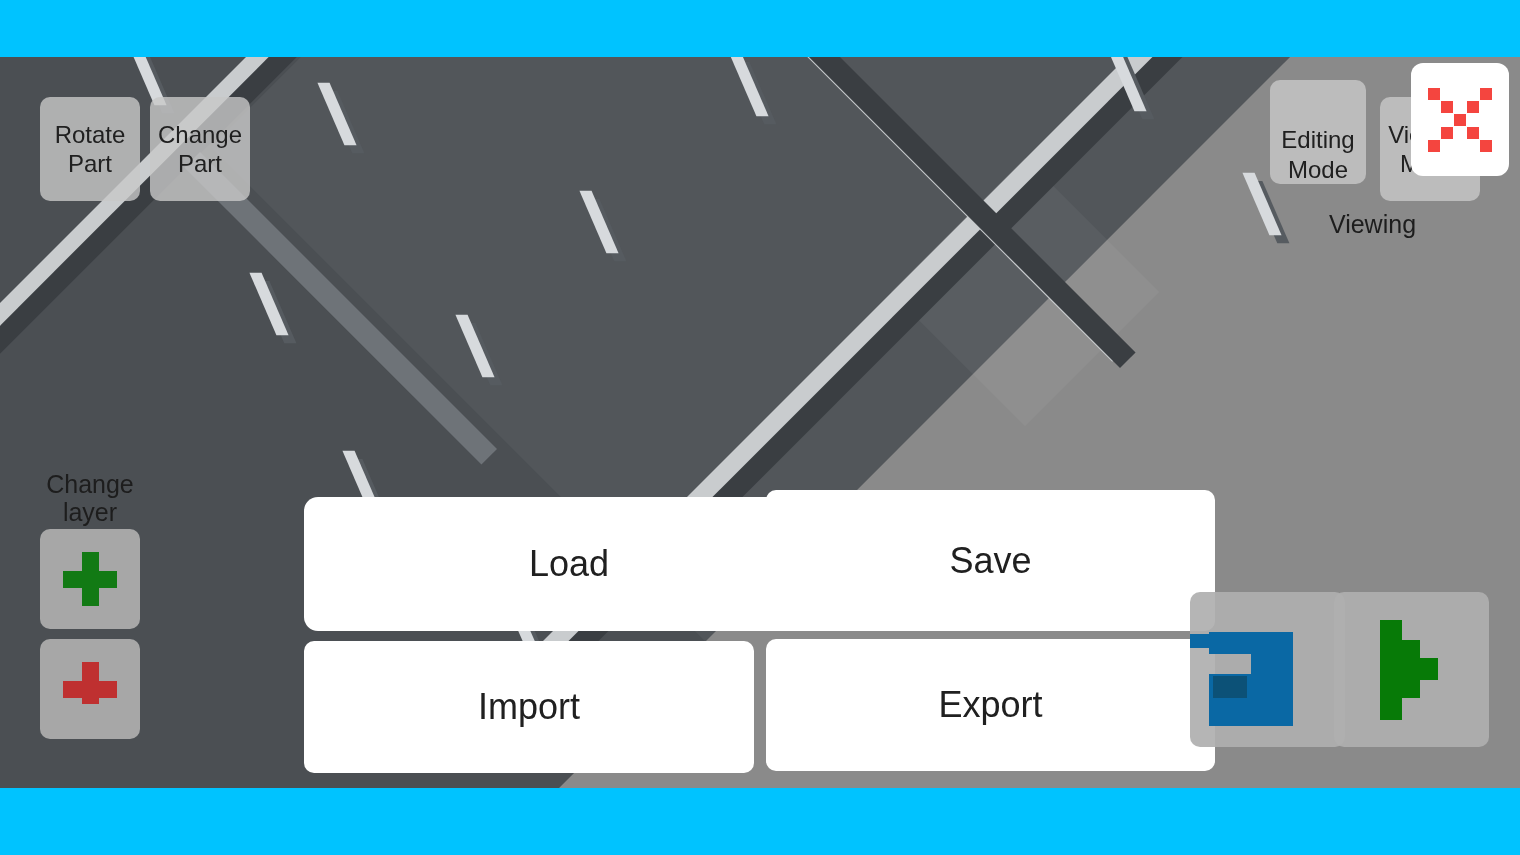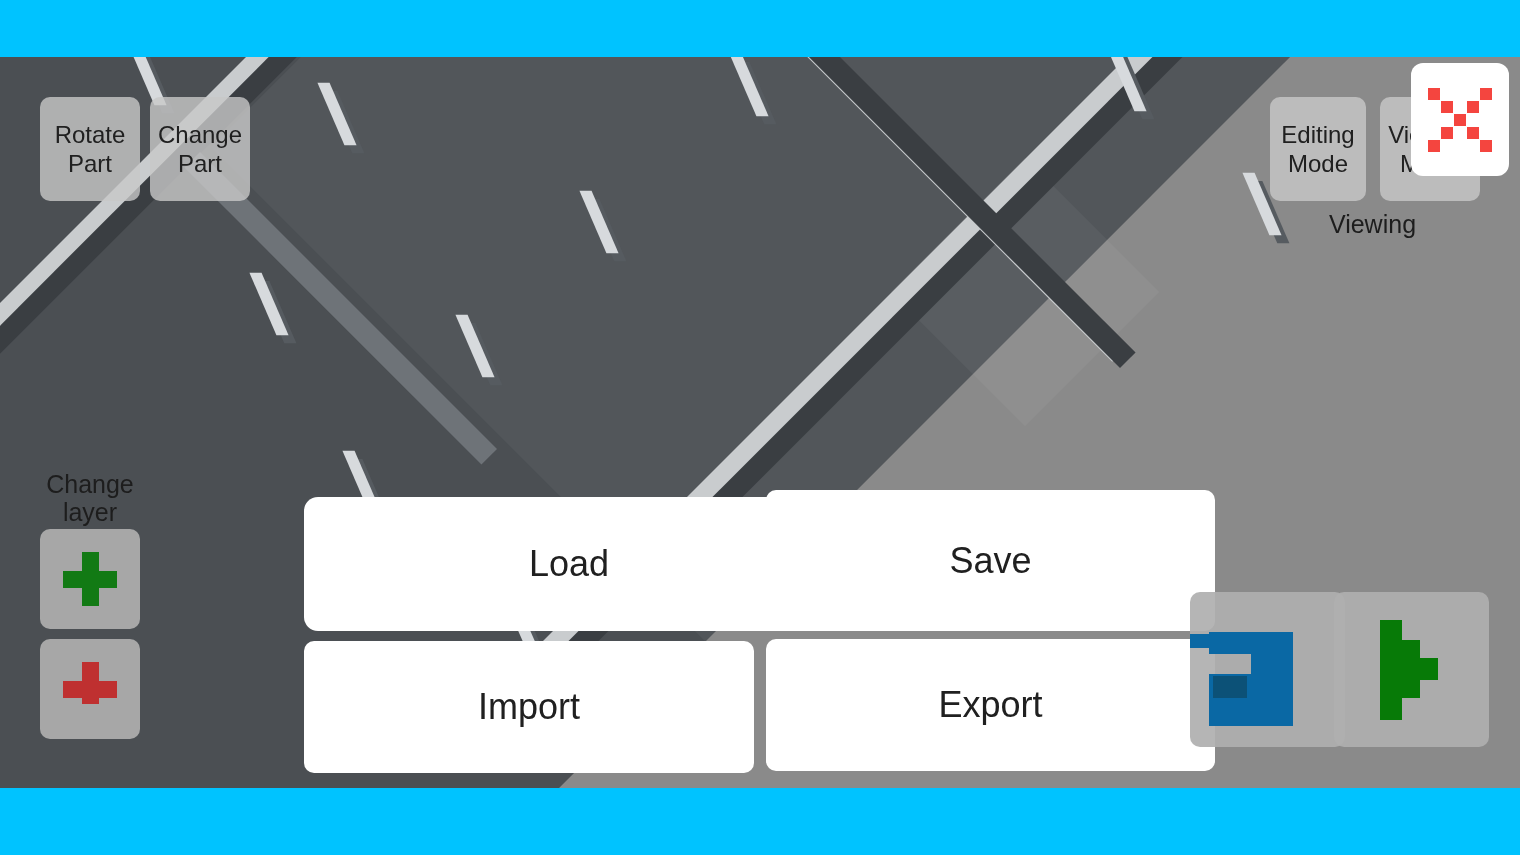--- a/index.html
+++ b/index.html
@@ -96,21 +96,21 @@
     display:flex; align-items:center; justify-content:center;
     text-align:center;
     color:#202020;
     font-size:24px;
     line-height:1.22;
     user-select:none;
   }
 
   .rotate-part { left:40px;  top:97px;  width:100px; height:104px; }
   .change-part { left:150px; top:97px;  width:100px; height:104px; }
-  .editing-mode{ left:1270px;top:97px;  width:96px; height:104px; }
+  .editing-mode{ left:1270px;top:80px;  width:96px; height:104px;align-items:flex-end; }
   .viewing-mode{ left:1380px;top:97px;  width:100px; height:104px; }
 
   .viewing-status {
     position:absolute;
     left:1290px; top:210px; width:165px;
     text-align:center;
     font-size:25px;
     color:#1d1d1d;
   }
 

